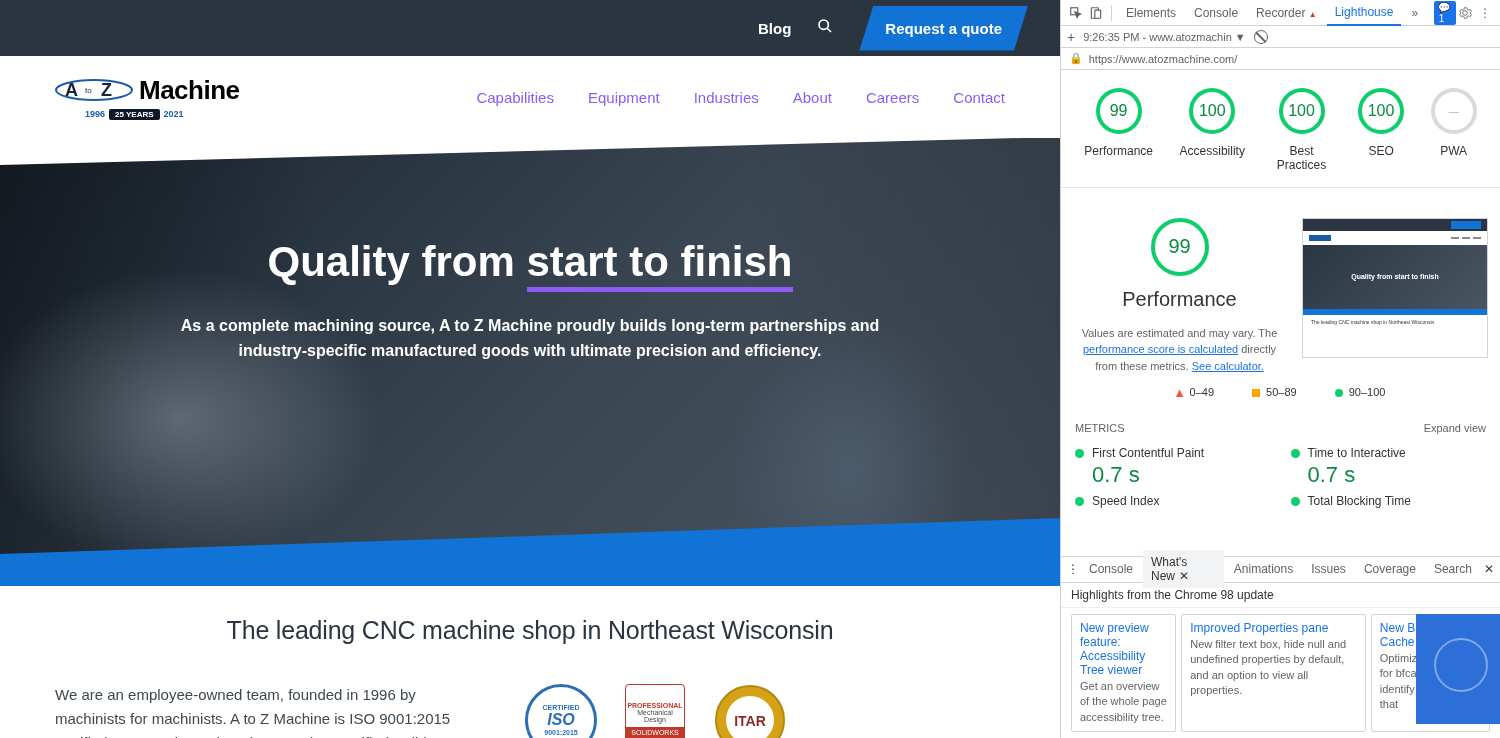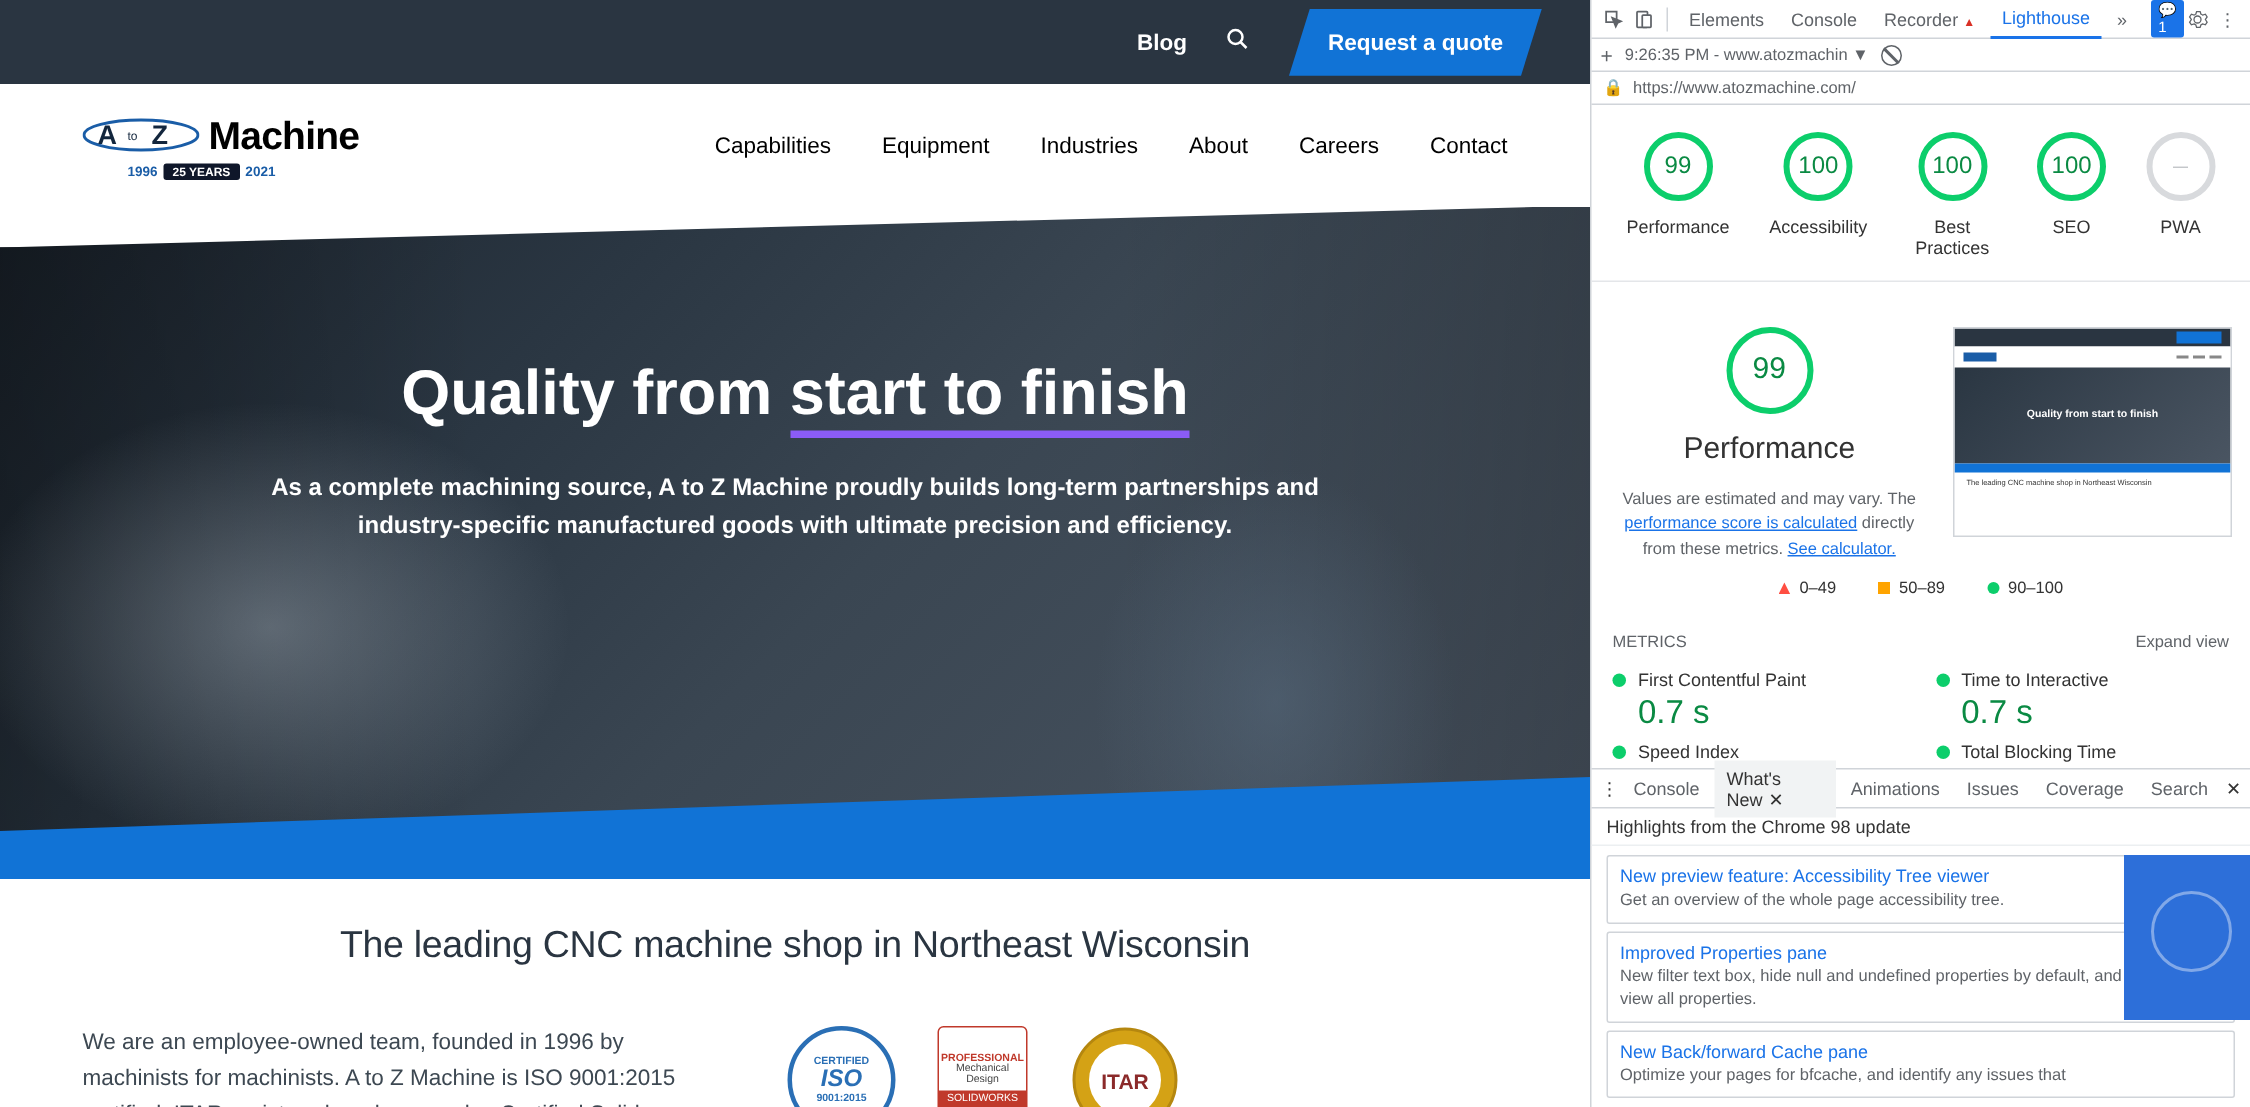--- a/index.html
+++ b/index.html
@@ -11,21 +11,21 @@
 .quote-btn { background: #1173d6; color: #fff; font-weight: 700; font-size: 15px; padding: 14px 26px; position: relative; cursor: pointer; clip-path: polygon(14px 0, 100% 0, calc(100% - 14px) 100%, 0 100%); }
 .navbar { background: #fff; height: 82px; display: flex; align-items: center; justify-content: space-between; padding: 0 55px; position: relative; }
 .logo-wrap { display: flex; flex-direction: column; }
 .logo-wrap .toplogo { display: flex; align-items: center; gap: 6px; }
 .a-mark { width: 78px; height: 28px; position: relative; }
 .a-mark svg { width: 100%; height: 100%; }
 .machine { color: #000000; font-weight: 800; font-size: 26px; letter-spacing: -0.5px; }
 .years { font-size: 9px; color: #1a5da7; font-weight: 700; display: flex; align-items: center; gap: 4px; margin-top: 3px; margin-left: 30px; }
 .years .badge { background: #0f172a; color: #fff; padding: 1px 6px; font-size: 8px; border-radius: 2px; }
 .nav-links { display: flex; gap: 34px; }
-.nav-links a { color: #000000; font-size: 15px; font-weight: 500; text-decoration: none; }
+.nav-links a { color: #8b5cf6; font-size: 15px; font-weight: 500; text-decoration: none; }
 .hero { height: 420px; position: relative; overflow: hidden; }
 .hero-bg { position: absolute; inset: 0; background: linear-gradient(135deg, #1a222b 0%, #2a3642 30%, #3a4652 55%, #4a5562 100%); }
 .hero-bg::before { content: ''; position: absolute; inset: 0; background:
   radial-gradient(ellipse 400px 300px at 180px 280px, rgba(200,210,220,0.35) 0%, transparent 50%),
   radial-gradient(ellipse 200px 260px at 850px 330px, rgba(90,110,130,0.5) 0%, transparent 60%),
   linear-gradient(90deg, rgba(0,0,0,0.3) 0%, transparent 30%, transparent 70%, rgba(0,0,0,0.2) 100%);
 }
 .hero-slant-top { position: absolute; top: -1px; left: 0; right: 0; height: 28px; background: #fff; clip-path: polygon(0 0, 100% 0, 100% 0, 0 100%); }
 .hero-content { position: absolute; left: 0; right: 0; top: 100px; text-align: center; color: #fff; padding: 0 160px; }
 .hero-content h1 { font-size: 42px; font-weight: 700; margin-bottom: 28px; }
@@ -77,39 +77,39 @@
 .perf-desc a { color: #1a73e8; text-decoration: underline; }
 .thumb { width: 186px; height: 140px; background: #fff; border: 1px solid #d0d4d9; position: relative; overflow: hidden; }
 .thumb .t-top { height: 12px; background: #2a3541; display: flex; justify-content: flex-end; padding-right: 6px; }
 .thumb .t-q { width: 30px; height: 8px; background: #1173d6; margin-top: 2px; }
 .thumb .t-nav { height: 14px; background: #fff; display: flex; align-items: center; padding: 0 6px; justify-content: space-between; }
 .thumb .t-logo { width: 22px; height: 6px; background: #1a5da7; }
 .thumb .t-hero { height: 64px; background: linear-gradient(135deg, #2a3642, #4a5562); display: flex; align-items: center; justify-content: center; flex-direction: column; }
 .thumb .t-h1 { color: #fff; font-size: 7px; font-weight: 700; }
 .thumb .t-bb { height: 6px; background: #1173d6; }
 .thumb .t-low { padding: 4px 8px; font-size: 5px; color: #333; }
-.legend { display: flex; justify-content: center; gap: 28px; padding: 0 0 14px; font-size: 11px; color: #333; }
+.legend { display: flex; justify-content: center; gap: 38px; padding: 0 0 14px; font-size: 11px; color: #333; }
 .legend span::before { content: ''; display: inline-block; width: 8px; height: 8px; margin-right: 6px; vertical-align: middle; }
 .legend .r::before { background: #ff4e42; clip-path: polygon(50% 0, 100% 100%, 0 100%); }
 .legend .y::before { background: #ffa400; }
 .legend .g::before { background: #0cce6b; border-radius: 50%; }
 .metrics-hdr { display: flex; justify-content: space-between; padding: 10px 14px 8px; font-size: 11px; color: #5f6368; }
 .metrics-hdr .exp { color: #5f6368; cursor: pointer; }
 .metrics-grid { display: grid; grid-template-columns: 1fr 1fr; gap: 6px 20px; padding: 4px 14px; }
 .metric { }
 .metric .m-name { font-size: 12px; color: #333; display: flex; align-items: center; gap: 8px; }
 .metric .dot { width: 9px; height: 9px; background: #0cce6b; border-radius: 50%; flex-shrink: 0; }
 .metric .m-val { font-size: 22px; color: #0a8a43; margin-left: 17px; margin-top: 2px; }
 .drawer { border-top: 1px solid #d0d4d9; }
 .drawer-tabs { height: 26px; display: flex; align-items: center; border-bottom: 1px solid #d0d4d9; padding: 0 6px; gap: 2px; }
 .drawer-tabs .dtab { padding: 5px 8px; font-size: 12px; color: #5f6368; cursor: pointer; }
 .drawer-tabs .dtab.active { color: #333; background: #f1f3f4; }
 .drawer-tabs .dtab.active .x { margin-left: 4px; }
 .highlights { padding: 5px 10px; font-size: 12px; color: #333; border-bottom: 1px solid #eceff1; }
-.cards { padding: 6px 10px; display: flex; flex-direction: column; gap: 5px; position: relative; }
+.cards { padding: 6px 10px; display: flex; flex-direction: row; gap: 5px; position: relative; }
 .card { border: 1px solid #d0d4d9; border-radius: 2px; padding: 6px 8px; }
 .card .c-title { color: #1a73e8; font-size: 12px; margin-bottom: 2px; }
 .card .c-body { font-size: 11px; color: #5f6368; line-height: 1.4; }
 .blue-art { position: absolute; right: -6px; top: 6px; width: 90px; height: 110px; background: #2d6fd9; }
 .blue-art::before { content: ''; position: absolute; width: 50px; height: 50px; border: 2px solid rgba(255,255,255,0.4); border-radius: 50%; top: 24px; left: 18px; }
 .rec-caret { font-size: 8px; color: #d93025; }
 </style>
 </head>
 <body>
 

